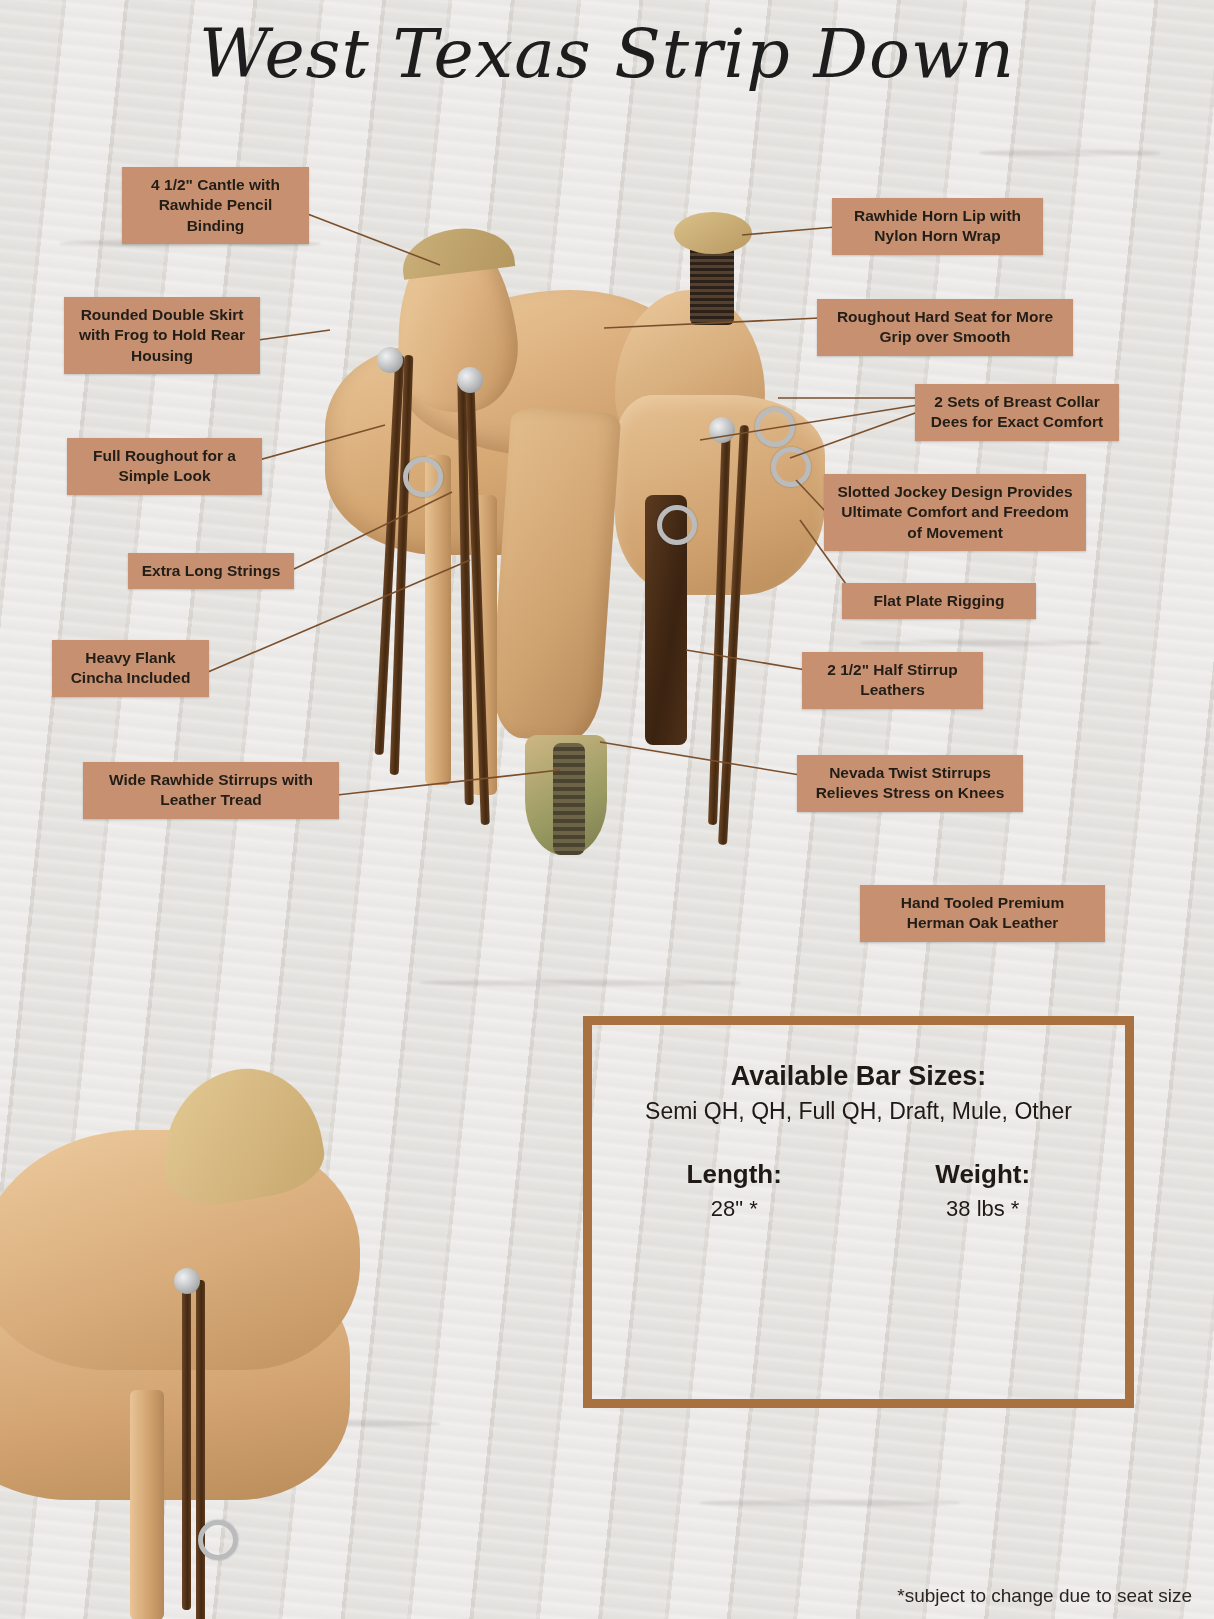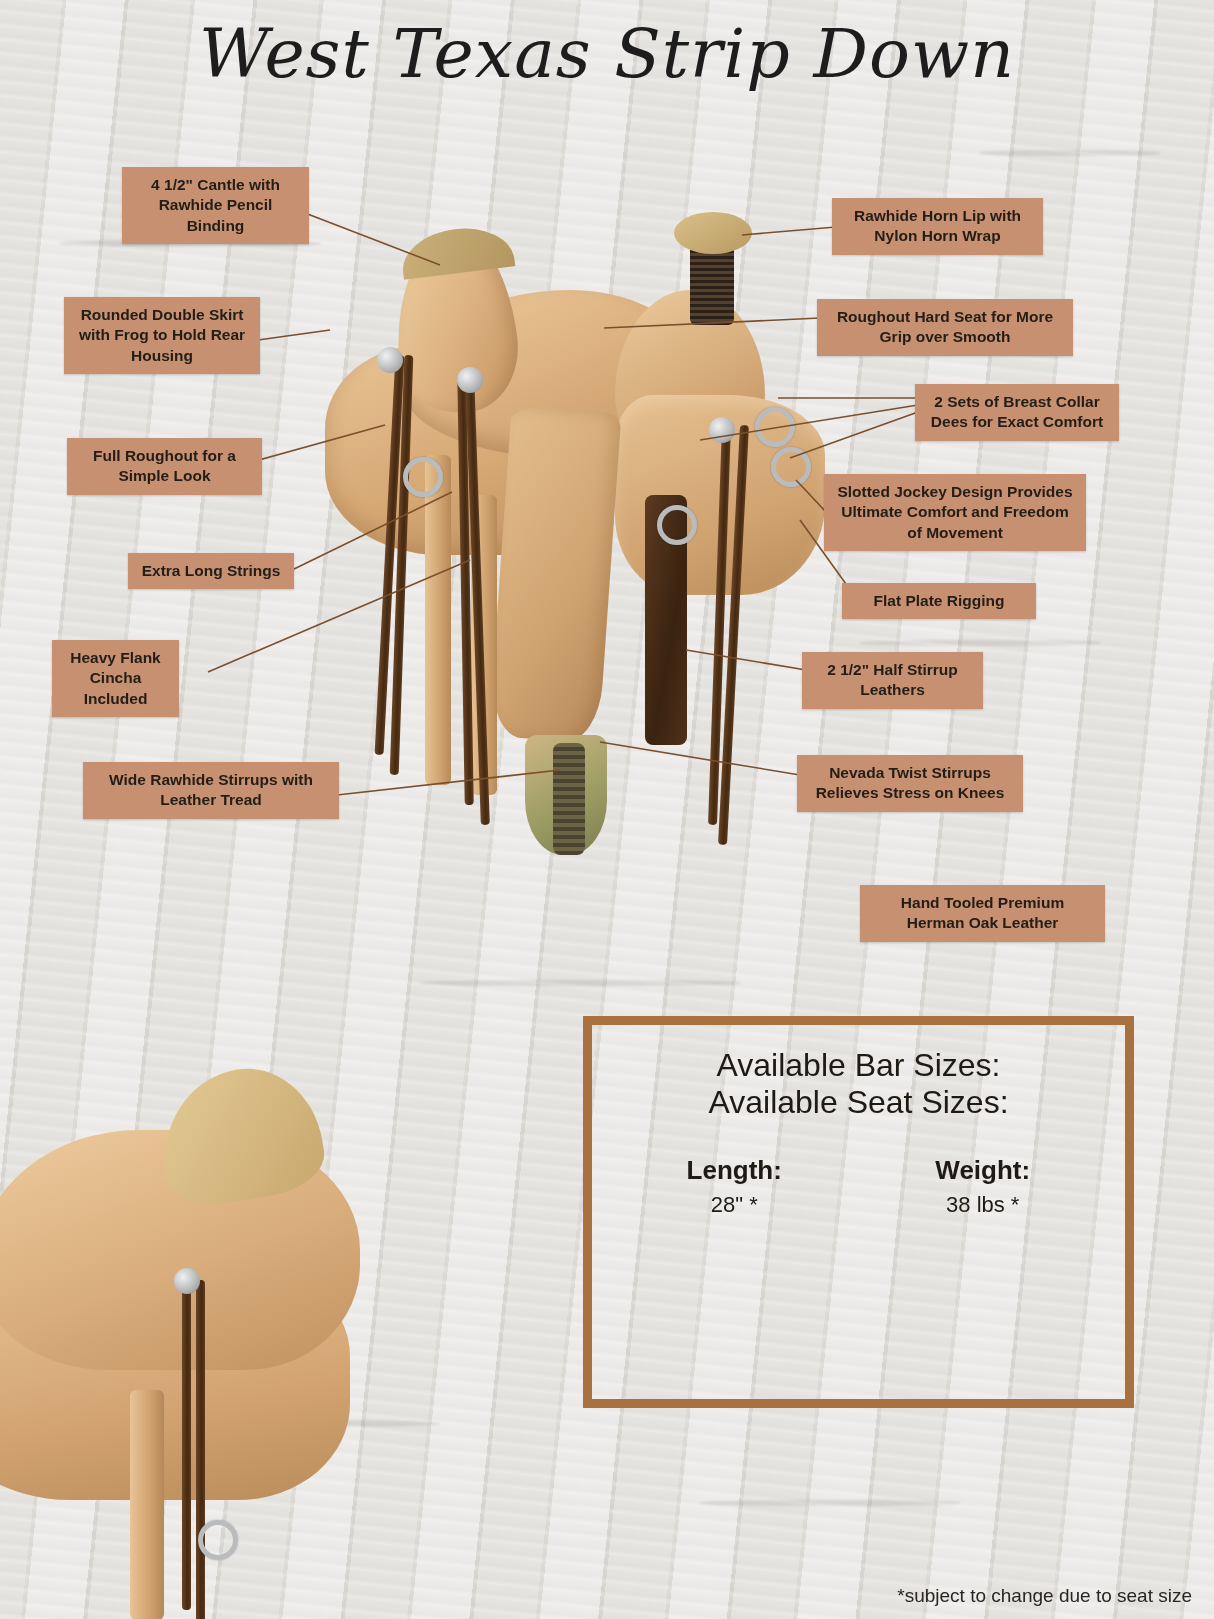--- a/index.html
+++ b/index.html
@@ -209,22 +209,23 @@
     left: 583px; top: 1016px;
     width: 551px; height: 392px;
     border: 9px solid #a9713f;
     box-sizing: border-box;
     padding: 22px 18px 0;
     z-index: 5;
     text-align: center;
     color: #1f1a15;
   }
   #specs .spec-h {
-    font-size: 32px;
-    font-weight: normal;
+    font-size: 27px;
+    font-weight: bold;
+    margin-top: 14px;
   }
   #specs .spec-v {
     font-size: 23px;
     margin-top: 6px;
   }
   #specs .spec-row {
     display: flex;
     justify-content: space-around;
     margin-top: 34px;
   }
@@ -319,35 +320,35 @@
     <path d="M856,598 L800,520"></path>
     <path d="M806,670 L686,650"></path>
     <path d="M800,775 L600,742"></path>
   </g>
 </svg>
 
 <div class="label" style="left:122px; top:167px;  width:187px;">4 1/2" Cantle with Rawhide Pencil Binding</div>
 <div class="label" style="left:32px;  top:297px;  width:196px;margin-left:32px;">Rounded Double Skirt with Frog to Hold Rear Housing</div>
 <div class="label" style="left:67px;  top:438px;  width:195px;">Full Roughout for a Simple Look</div>
 <div class="label" style="left:128px; top:553px;  width:166px;">Extra Long Strings</div>
-<div class="label" style="left:52px;  top:640px;  width:127px;">Heavy Flank Cincha Included</div>
+<div class="label" style="left:52px;  top:640px;  width:157px;">Heavy Flank Cincha Included</div>
 <div class="label" style="left:83px;  top:762px;  width:256px;">Wide Rawhide Stirrups with Leather Tread</div>
 
 <div class="label" style="left:832px; top:198px;  width:211px;">Rawhide Horn Lip with Nylon Horn Wrap</div>
 <div class="label" style="left:817px; top:299px;  width:256px;">Roughout Hard Seat for More Grip over Smooth</div>
 <div class="label" style="left:915px; top:384px;  width:204px;">2 Sets of Breast Collar Dees for Exact Comfort</div>
 <div class="label" style="left:824px; top:474px;  width:262px;">Slotted Jockey Design Provides Ultimate Comfort and Freedom of Movement</div>
 <div class="label" style="left:842px; top:583px;  width:194px;">Flat Plate Rigging</div>
 <div class="label" style="left:802px; top:652px;  width:181px;">2 1/2" Half Stirrup Leathers</div>
 <div class="label" style="left:797px; top:755px;  width:226px;">Nevada Twist Stirrups Relieves Stress on Knees</div>
 <div class="label" style="left:860px; top:885px;  width:245px;">Hand Tooled Premium Herman Oak Leather</div>
 
 <div id="specs">
   <div class="spec-h">Available Bar Sizes:</div>
-  <div class="spec-h">Available Seat Sizes:</div>
+  <div class="spec-v">Semi QH, QH, Full QH, Draft, Mule, Other</div>
   <div class="spec-row">
     <div class="col">
       <div class="k">Length:</div>
       <div class="v">28" *</div>
     </div>
     <div class="col">
       <div class="k">Weight:</div>
       <div class="v">38 lbs *</div>
     </div>
   </div>

